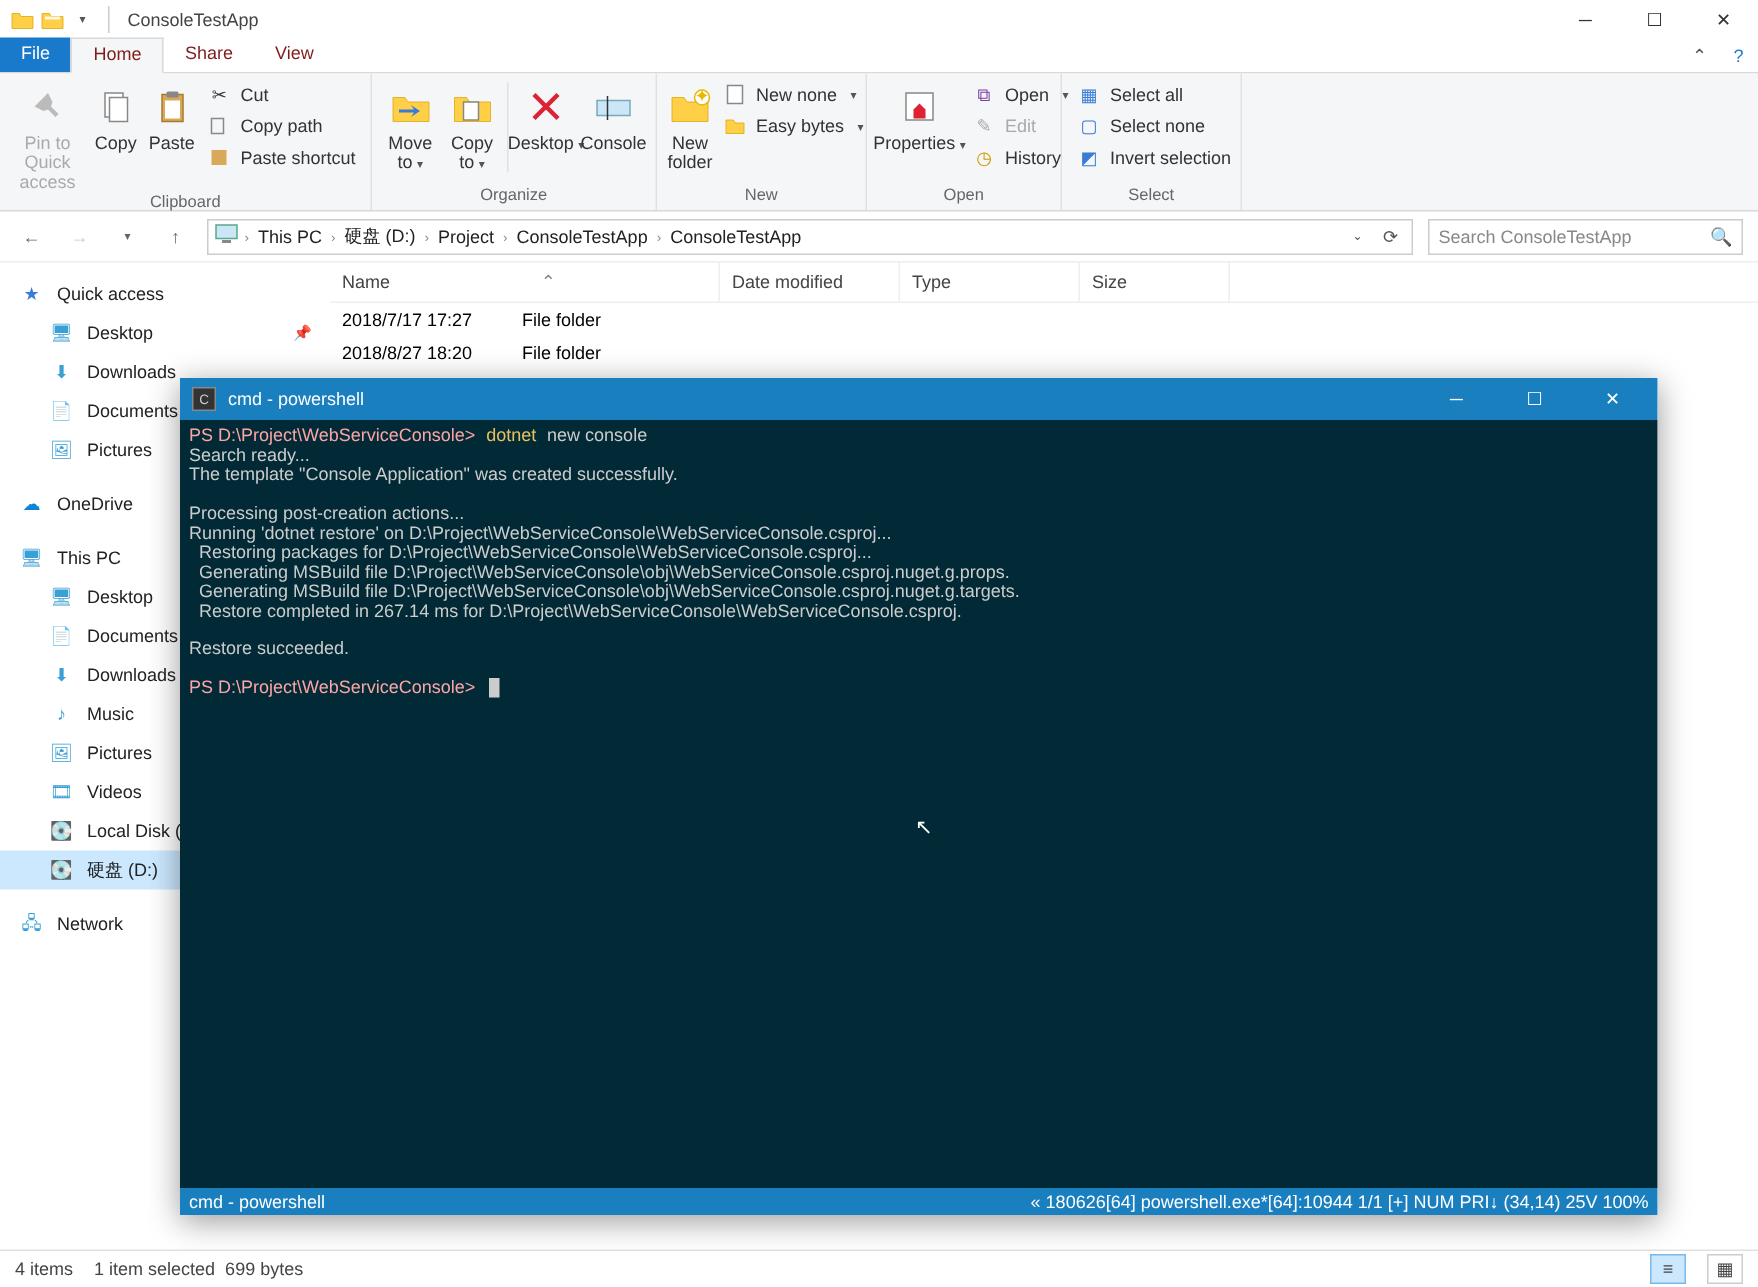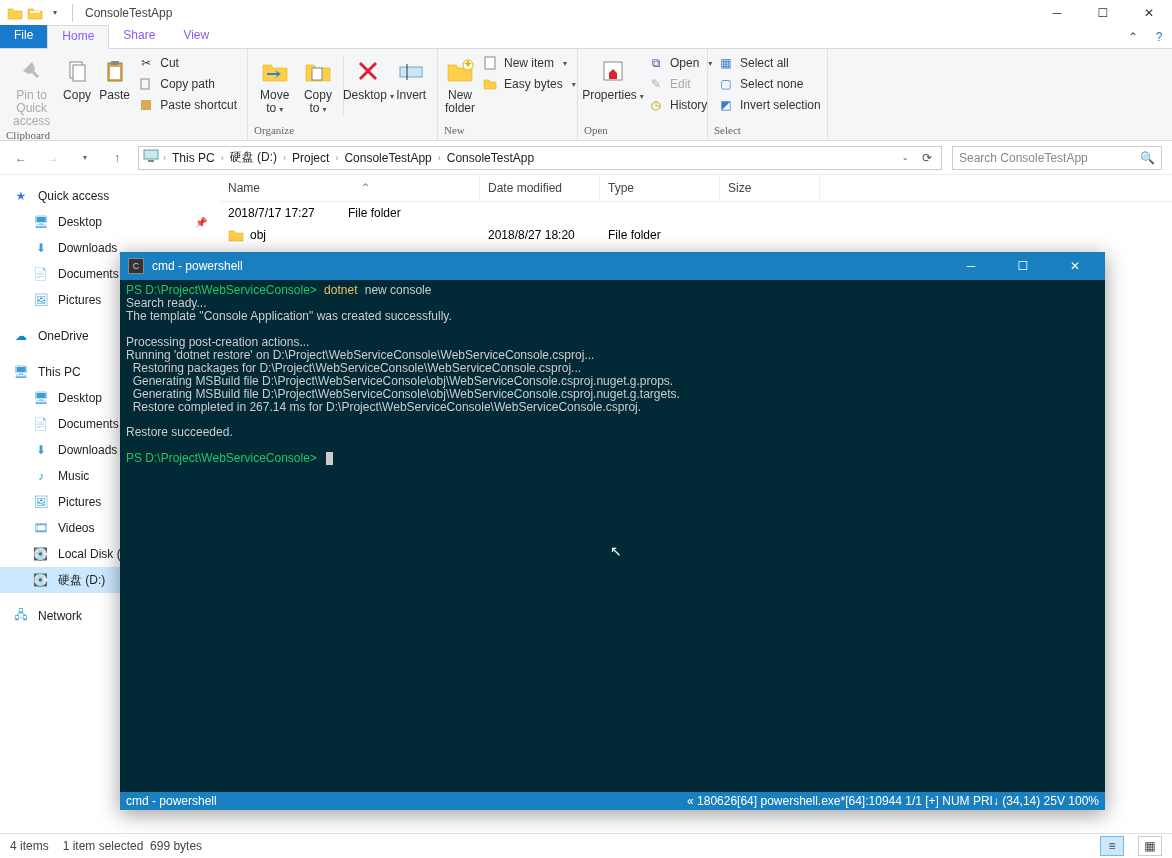--- a/index.html
+++ b/index.html
@@ -10,32 +10,32 @@
 .titlebar .qat { display:flex; align-items:center; gap:2px; }
 .titlebar .qat .ficon { width:18px; height:18px; display:flex; align-items:center; justify-content:center; }
 .titlebar .divider { width:1px; height:18px; background:#ccc; margin:0 6px; }
 .titlebar .winname { color:#444; margin-left:4px; }
 .titlebar .spacer { flex:1; }
 .wincontrols { display:flex; }
 .wincontrols div { width:46px; height:25px; display:flex; align-items:center; justify-content:center; color:#333; }
 
 
 .tabstrip { height:24px; background:#fff; display:flex; border-bottom:1px solid #d9d9d9; }
-.tabstrip .tab { padding:3px 14px; color:#8b5cf6; }
+.tabstrip .tab { padding:3px 14px; color:#7f1d1d; }
 .tabstrip .filetab { background:#1979ca; color:#fff; }
 .tabstrip .active { background:#f5f6f7; border:1px solid #d9d9d9; border-bottom:1px solid #f5f6f7; margin-bottom:-1px; }
 .tabstrip .rspacer { flex:1; }
 .tabstrip .rightctl { width:26px; display:flex; align-items:center; justify-content:center; color:#555; }
 .tabstrip .help { color:#1979ca; }
 
 
 .ribbon { height:92px; background:#f5f6f7; border-bottom:1px solid #d9d9d9; display:flex; }
 .rgroup { border-right:1px solid #e1e1e1; display:flex; flex-direction:column; padding:2px 6px; }
 .rgroup .body { flex:1; display:flex; align-items:flex-start; gap:2px; }
-.rgroup .label { text-align:left; font-size:11px; color:#666; padding-bottom:2px;font-family:Liberation Serif, serif; }
+.rgroup .label { text-align:center; font-size:11px; color:#666; padding-bottom:2px; }
 .bigbtn { width:48px; display:flex; flex-direction:column; align-items:center; text-align:center; padding-top:4px; font-size:11px; color:#333; line-height:1.1; gap:2px; }
 .bigbtn.narrow { width:58px; }
 .bigbtn.disabled { color:#aaa; }
 .bigbtn .bicon { width:32px; height:32px; display:flex; align-items:center; justify-content:center; }
 .smallbtns { display:flex; flex-direction:column; gap:3px; padding-top:3px; }
 .smallbtn { display:flex; align-items:center; gap:6px; font-size:11px; color:#333; padding:1px 4px; white-space:nowrap; }
 .smallbtn .sicon { width:16px; height:16px; display:flex; align-items:center; justify-content:center; flex-shrink:0; }
 .smallbtn.disabled { color:#aaa; }
 .dd::after { content:"▾"; font-size:8px; color:#555; margin-left:3px; }
 
@@ -81,21 +81,21 @@
 .statusbar .viewbtn { width:24px; height:20px; border:1px solid #ccc; display:flex; align-items:center; justify-content:center; }
 .statusbar .viewbtn.active { background:#cce8ff; border-color:#7ab8e8; }
 
 
 .term { position:absolute; left:120px; top:252px; width:985px; height:558px; box-shadow:0 4px 20px rgba(0,0,0,.4); display:flex; flex-direction:column; }
 .term .tbar { height:28px; background:#1a7fbf; display:flex; align-items:center; padding:0 8px; gap:8px; color:#fff; }
 .term .tbar .ticon { width:16px; height:16px; background:#333; border:1px solid #888; display:flex; align-items:center; justify-content:center; font-size:9px; color:#ccc; }
 .term .tbar .tspacer { flex:1; }
 .term .tbar .tctl { width:44px; height:28px; display:flex; align-items:center; justify-content:center; color:#fff; }
 .term .tbody { flex:1; background:#012a36; color:#ccc; font-family:Consolas,monospace; font-size:12px; padding:4px 6px; line-height:1.08; white-space:pre; overflow:hidden; position:relative; }
-.term .tbody .prompt { color:#22c55e;margin-top:41px; }
+.term .tbody .prompt { color:#fca5a5;margin-top:41px; }
 .term .tbody .cmd { color:#e8c060; }
 .term .tbody .cursor-box { display:inline-block; width:7px; height:13px; background:#ccc; vertical-align:text-bottom; margin-left:2px; }
 .term .mousep { position:absolute; left:490px; top:264px; font-size:14px; color:#fff; }
 .term .tstatus { height:18px; background:#1a7fbf; color:#fff; font-family:Consolas,monospace; font-size:11px; display:flex; align-items:center; padding:0 6px; gap:16px; }
 .term .tstatus .tsflex { flex:1; }
 
 
 svg { display:block; }
 .folder-y { fill:#ffcf48; stroke:#d9a400; stroke-width:.5; }
 </style>
@@ -223,21 +223,21 @@
           </div>
           <span class="dd">Desktop</span>
         </div>
       <div class="bigbtn" style="width:46px">
           <div class="bicon">
             <svg width="24" height="20" viewBox="0 0 24 20">
               <rect x="1" y="6" width="22" height="10" fill="#cde6f7" stroke="#7ab"></rect>
               <line x1="8" y1="3" x2="8" y2="19" stroke="#333"></line>
             </svg>
           </div>
-          <span>Invert</span>
+          <span>Console</span>
         </div>
     </div>
     <div class="label">Organize</div>
   </div>
 
   <div class="rgroup" style="width:140px">
     <div class="body">
       <div class="bigbtn">
           <div class="bicon">
             <svg width="28" height="24" viewBox="0 0 28 24">
@@ -248,21 +248,21 @@
           </div>
           <span>New folder</span>
         </div>
       <div class="smallbtns">
         <div class="smallbtn dd">
             <span class="sicon">
               <svg width="14" height="14" viewBox="0 0 14 14">
                 <rect x="2" y="1" width="10" height="12" fill="#fff" stroke="#888"></rect>
               </svg>
             </span>
-            <span>New item</span>
+            <span>New none</span>
           </div>
         <div class="smallbtn dd">
             <span class="sicon">
               <svg width="14" height="14" viewBox="0 0 14 14">
                 <path class="folder-y" d="M1 3h5l1 2h6v7H1z"></path>
               </svg>
             </span>
             <span>Easy bytes</span>
           </div>
       </div>
@@ -433,26 +433,20 @@
       <div class="col coldate">Date modified</div>
       <div class="col coltype">Type</div>
       <div class="col colsize">Size</div>
     </div>
     <div class="filerow">
       <div class="col coldate">2018/7/17 17:27</div>
       <div class="col coltype">File folder</div>
       <div class="col colsize"></div>
     </div>
     <div class="filerow">
-      <div class="col colname">
-          <svg class="fldicon" width="16" height="14" viewBox="0 0 16 14">
-            <path class="folder-y" d="M1 3h5l1 2h8v8H1z"></path>
-          </svg>
-          <span>obj</span>
-        </div>
       <div class="col coldate">2018/8/27 18:20</div>
       <div class="col coltype">File folder</div>
       <div class="col colsize"></div>
     </div>
   </div>
 </div>
 
 <div class="statusbar">
   <span>4 items</span>
   <span><span>1 item selected</span>&nbsp;&nbsp;<span>699 bytes</span></span>

